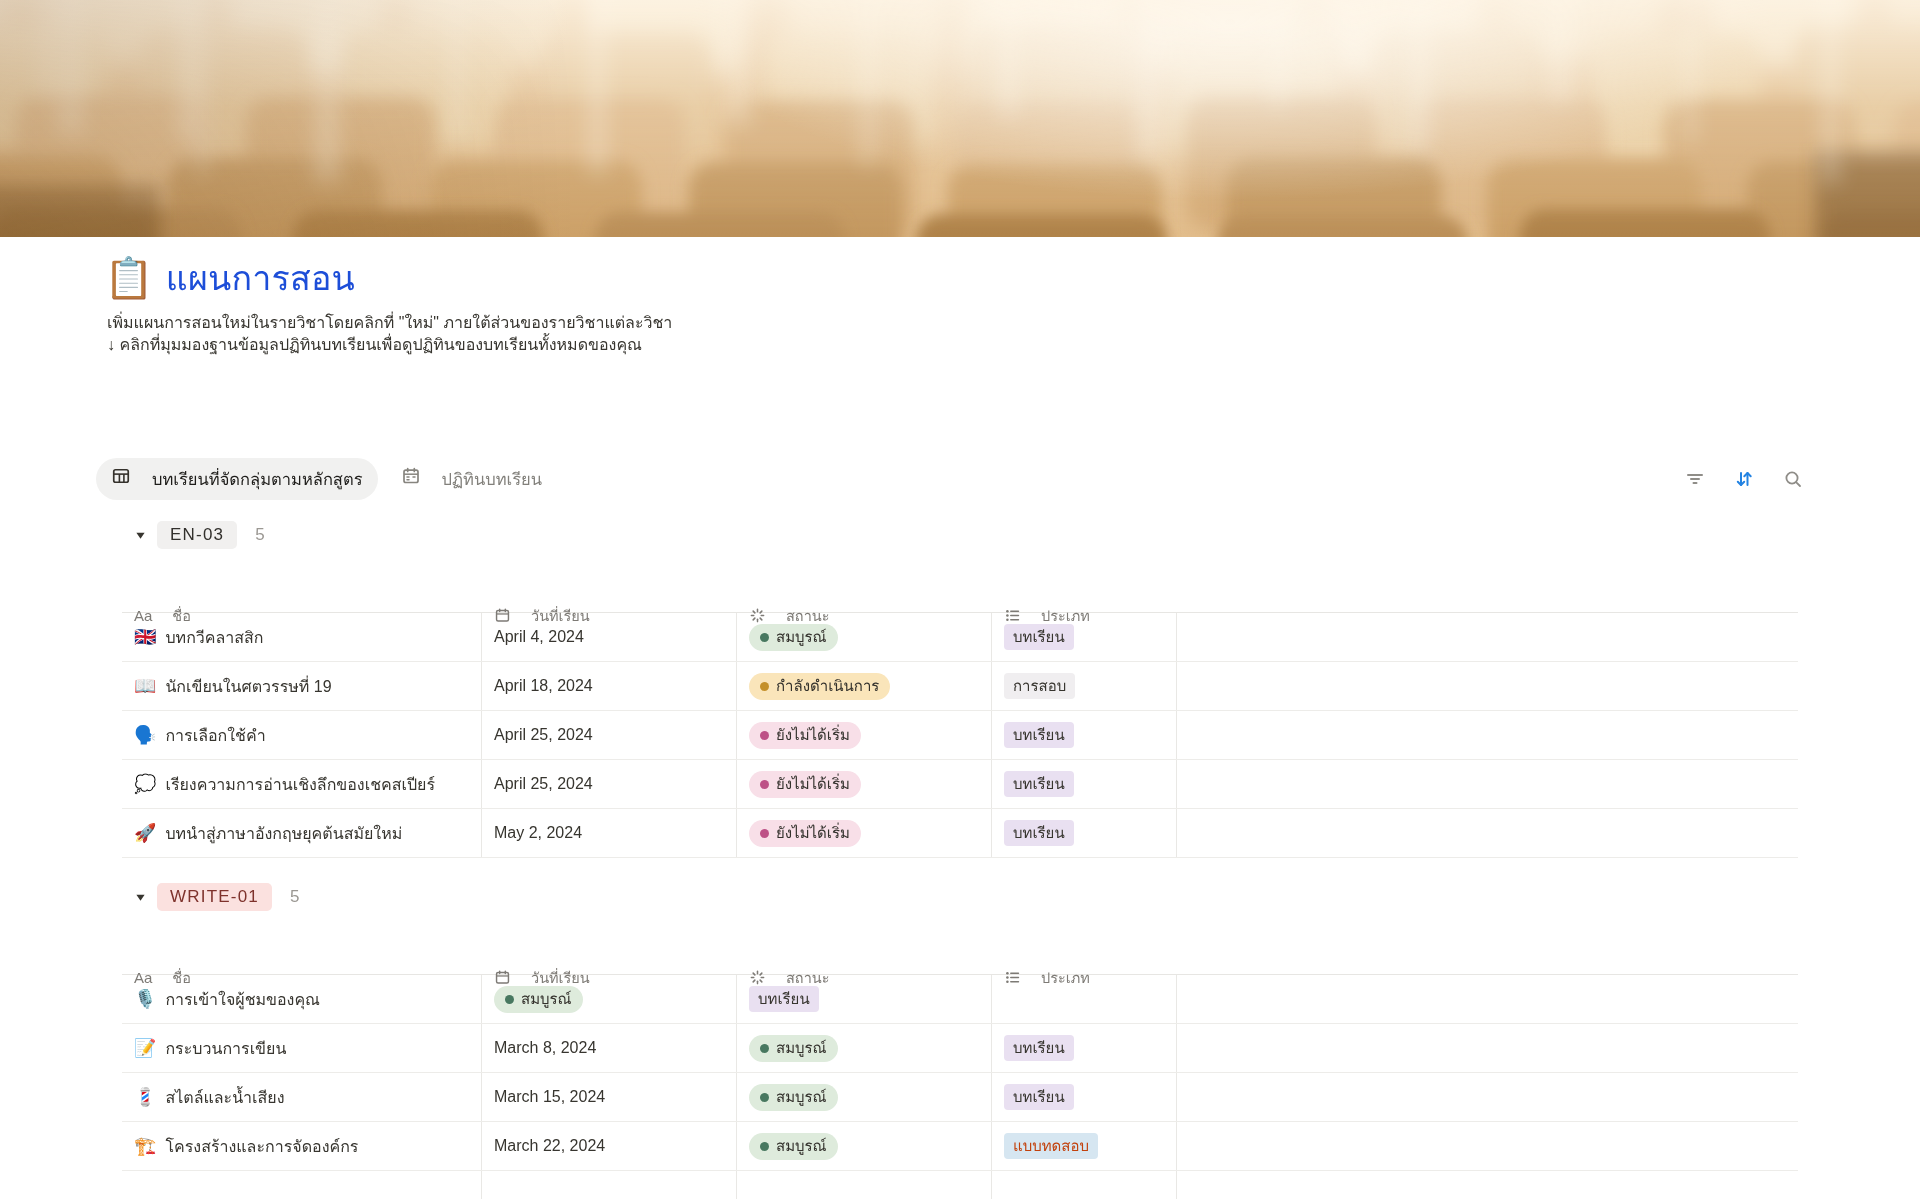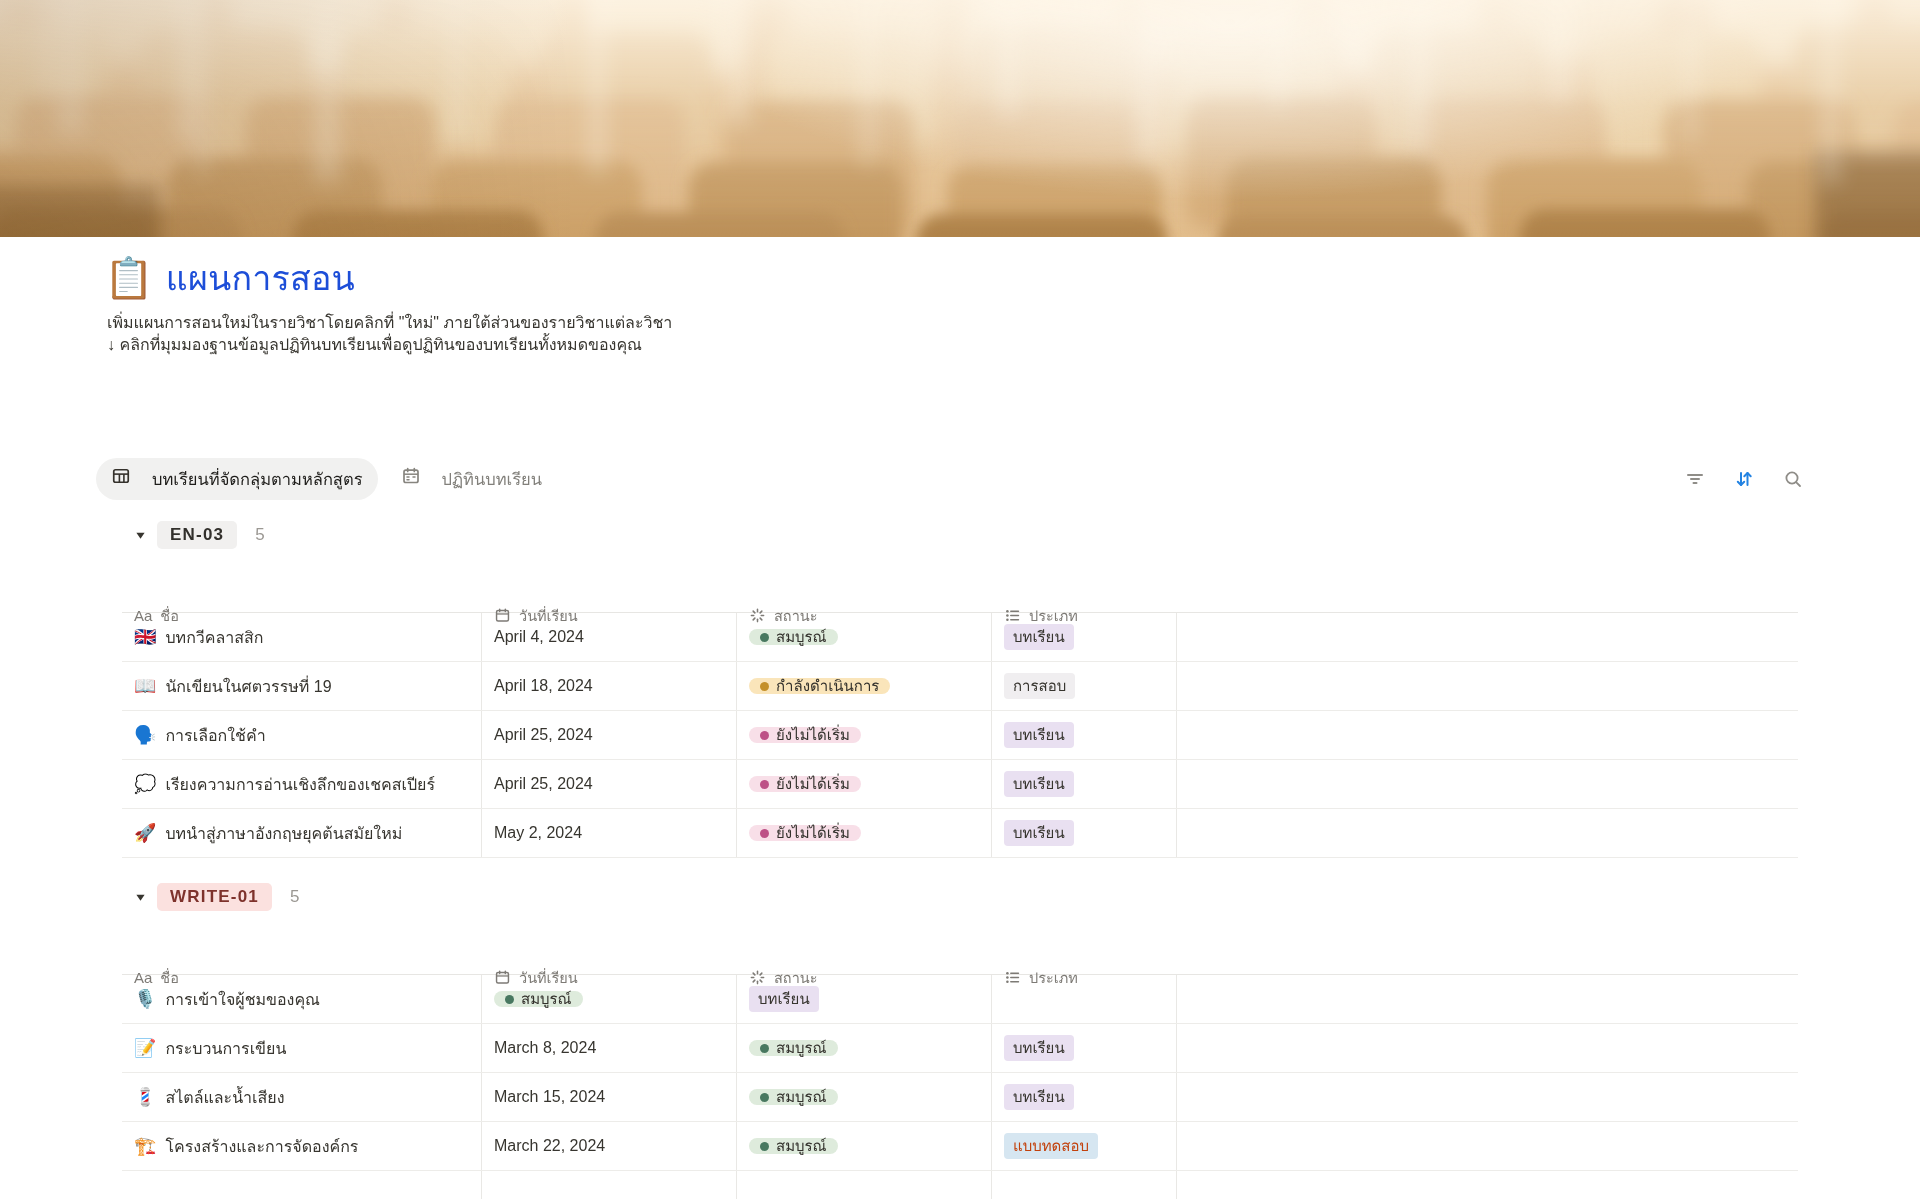--- a/index.html
+++ b/index.html
@@ -27,37 +27,37 @@
   .tab + .tab { margin-left:8px; }
   .toolbar-right { margin-left:auto; display:flex; align-items:center; gap:27px; padding-right:20px; }
   .tool-icon { width:22px; height:22px; display:flex; align-items:center; justify-content:center; cursor:pointer; }
 
   
   .group.first { margin-top:21px; }
   .group + .group { margin-top:25px; }
   .group-head { display:flex; align-items:center; padding-left:39px; height:28px; }
   .toggle { width:12px; display:flex; align-items:center; cursor:pointer; }
   .group-badge { margin-left:10px; height:28px; padding:0 13px; border-radius:5px;
-                 display:flex; align-items:center; font-size:17px; font-weight:700; letter-spacing:1.2px; }
+                 display:flex; align-items:center; font-size:17px; font-weight:400; letter-spacing:1.2px; }
   .group-count { margin-left:18px; font-size:17px; color:#9b9893; }
 
   .table { margin-left:26px; margin-top:19px; width:1676px; }
   .grid { display:grid; grid-template-columns:360px 255px 255px 185px 1fr; }
   .thead { height:45px; align-items:center; border-bottom:1px solid #E7E6E3; }
-  .th { display:flex; align-items:center; gap:8px; padding:0 12px; color:#7d7a75; font-size:14.5px; cursor:pointer;margin-top:36px; }
+  .th { display:flex; align-items:center; gap:20px; padding:0 12px; color:#7d7a75; font-size:14.5px; cursor:pointer;margin-top:36px; }
   .th-icon { display:flex; align-items:center; }
   .aa { font-size:15px; font-weight:500; color:#7d7a75; }
 
   .trow { height:49px; border-bottom:1px solid #EDECE9; cursor:pointer; background:#fff; }
   .td { display:flex; align-items:center; padding:0 12px; overflow:hidden; }
   .trow .td:nth-child(-n+4) { border-right:1px solid #E9E8E5; }
   .name-cell { gap:9px; font-weight:500; font-size:16px; color:#37352F; white-space:nowrap; }
   .emoji { font-size:18px; line-height:1; }
   .date-cell { font-size:16px; color:#37352F; white-space:nowrap; }
-  .status-pill { display:inline-flex; align-items:center; gap:7px; height:16px; padding:0 11px;
+  .status-pill { display:inline-flex; align-items:center; gap:7px; height:27px; padding:0 11px;
                  border-radius:14px; font-size:15px; color:#33312c; white-space:nowrap; }
   .dot { width:9px; height:9px; border-radius:50%; flex:none; }
   .type-pill { display:inline-flex; align-items:center; height:26px; padding:0 9px;
                border-radius:4px; font-size:15px; color:#37352f; white-space:nowrap; }
 </style>
 </head>
 <body>
 
 <div class="page">
 

